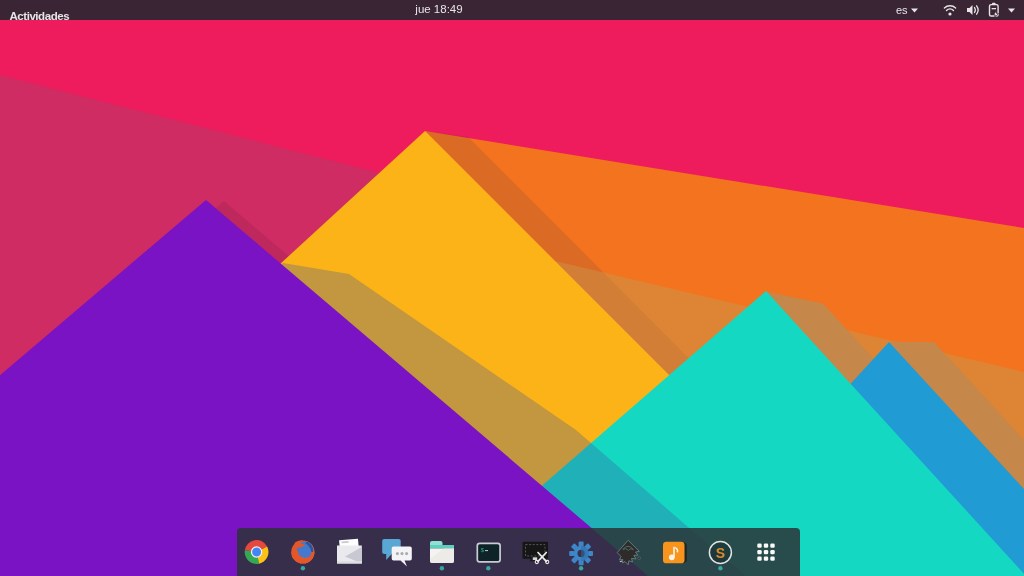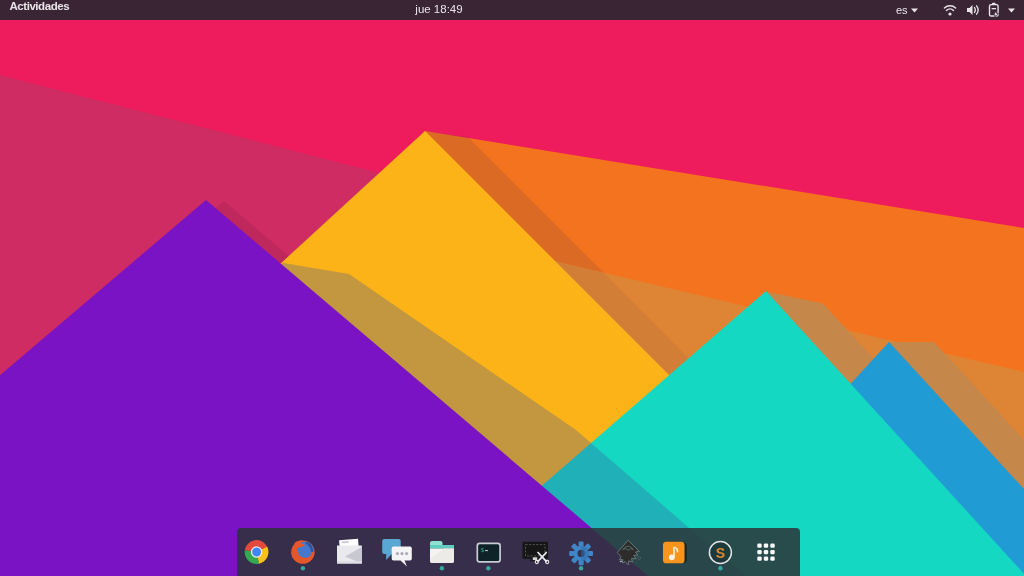--- a/index.html
+++ b/index.html
@@ -1,19 +1,19 @@
 <!DOCTYPE html>
 <html><head>
 <meta charset="utf-8">
 <style>
   html,body{margin:0;padding:0;width:1024px;height:576px;overflow:hidden;background:#EE1C5C;font-family:"Liberation Sans",sans-serif;}
   #stage{position:absolute;inset:0;width:1024px;height:576px;}
   #wall{position:absolute;left:0;top:0;}
   #topbar{position:absolute;left:0;top:0;width:1024px;height:20px;background:#3A2535;color:#E8E4E8;font-size:11.5px;}
-  #activ{position:absolute;left:9.5px;top:0;font-weight:700;letter-spacing:-0.45px;text-align:center;}
+  #activ{position:absolute;left:9.5px;top:10px;font-weight:700;letter-spacing:-0.45px;text-align:center;}
   #clock{position:absolute;left:3px;top:3px;width:872px;text-align:center;font-weight:400;}
   #dock{position:absolute;left:237px;top:528px;width:563px;height:48px;background:rgba(44,52,54,0.85);border-radius:4px 4px 0 0;}
 </style>
 </head>
 <body>
 <div id="stage">
 <svg id="wall" width="1024" height="576" viewBox="0 0 1024 576">
   <rect x="0" y="0" width="1024" height="576" fill="#EE1C5C"></rect>
   <path d="M0,75 L1024,339 L1024,576 L0,576 Z" fill="#CE2C63"></path>
   <path d="M425,131 L1024,228 L1024,374 L499,250 Z" fill="#F4731E"></path>

